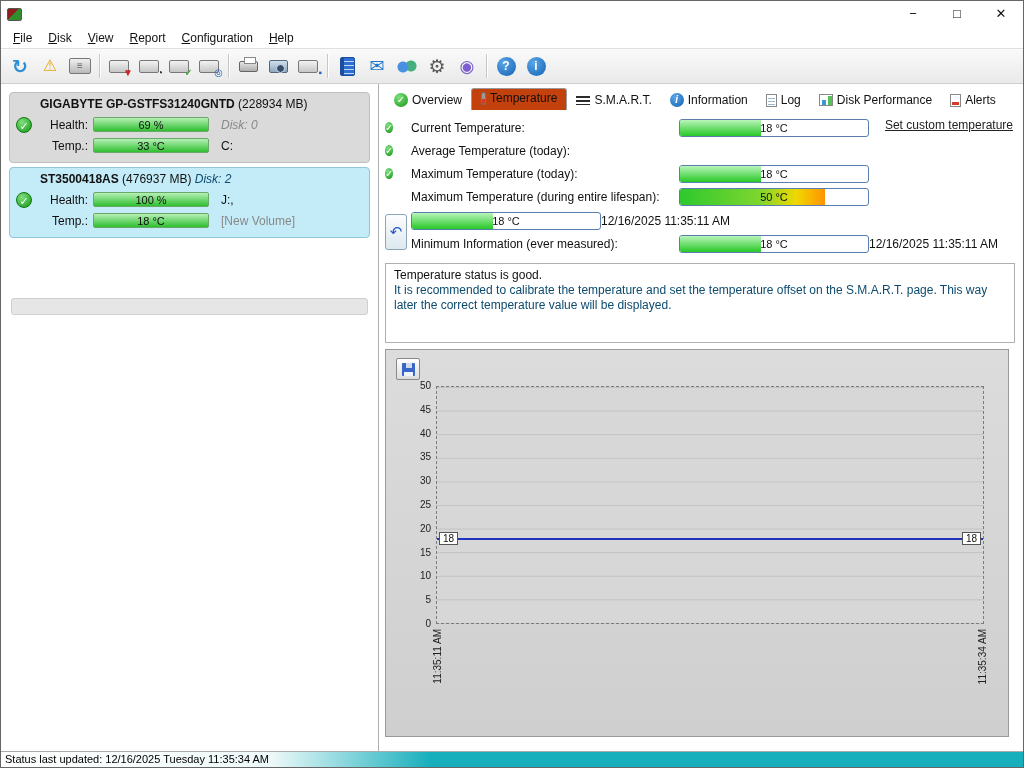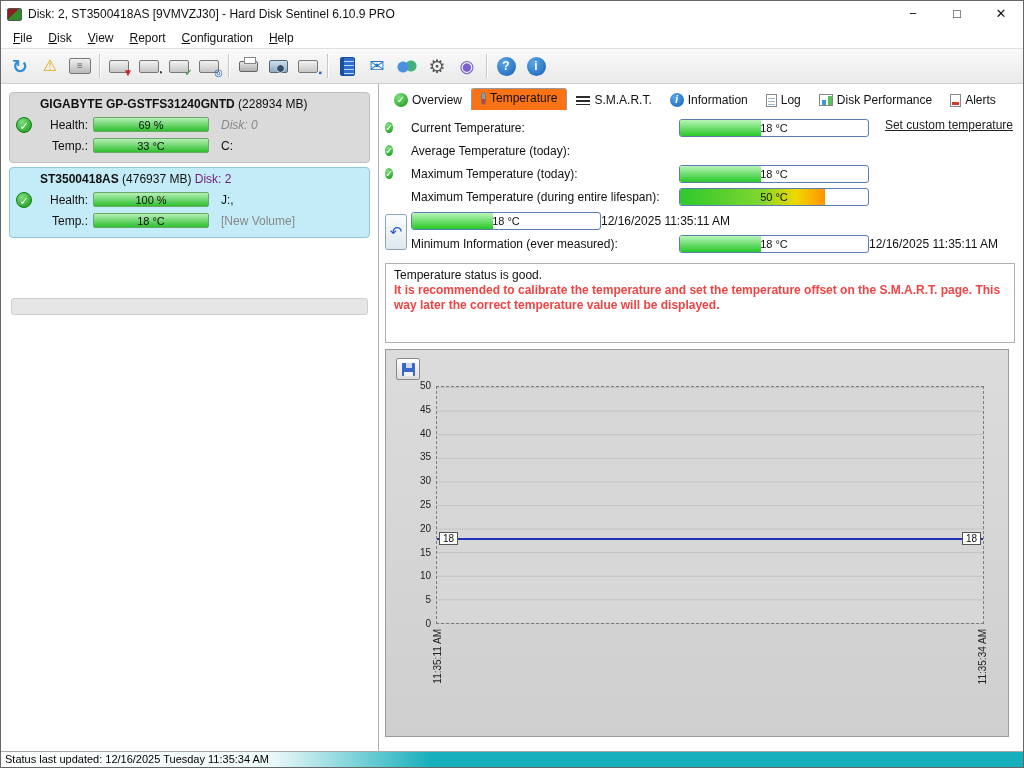--- a/index.html
+++ b/index.html
@@ -49,39 +49,39 @@
 
   
   .content { flex:1 1 auto; display:flex; min-height:0; }
 
   
   .sidebar { width:378px; border-right:1px solid #b0b0b0; padding:8px; flex:0 0 auto; }
   .disk-card { border:1px solid #bfbfbf; border-radius:4px; background:#dadada; padding:4px 6px 6px 6px; margin-bottom:4px; position:relative; }
   .disk-card.selected { background:#c4ecf8; border-color:#8fc6d8; }
   .disk-title { padding-left:24px; font-size:12px; margin-bottom:3px; }
   .disk-title b { font-weight:bold; }
-  .disk-title .dim { color:#701a75; }
+  .disk-title .dim { color:#0c4a6e; font-style:italic; }
   .disk-row { display:flex; align-items:center; height:21px; }
   .icol { width:24px; display:flex; justify-content:flex-start; }
   .chk { width:16px; height:16px; border-radius:50%; background:radial-gradient(circle at 35% 30%,#7fe07f,#159515);
     color:#fff; font-size:11px; font-weight:bold; line-height:16px; text-align:center; border:1px solid #0c7a0c; }
   .dlabel { width:48px; text-align:right; margin-right:5px; font-size:12px; }
   .sbar { width:116px; height:15px; border:1px solid #6aa86a; border-radius:2px;
     background:linear-gradient(#b5f0b5,#2fbf2f); text-align:center; font-size:11px; line-height:14px; }
   .dextra { margin-left:12px; font-size:12px; }
   .dextra.dim { color:#888; font-style:italic; }
   .dextra.gray { color:#888; }
   .empty-slot { height:17px; border:1px solid #cfcfcf; border-radius:3px; background:#e6e6e6; margin:60px 2px 0 2px; }
 
   
   .main { flex:1 1 auto; display:flex; flex-direction:column; padding:4px 6px 0 6px; min-width:0; }
 
   .tabs { display:flex; align-items:flex-end; height:22px; flex:0 0 auto; }
   .tab { display:flex; align-items:center; gap:4px; padding:2px 9px 3px 9px; font-size:12px; white-space:nowrap; }
-  .tab.active { border:1px solid #9a9a9a; border-bottom:none; border-radius:3px 3px 0 0; background:#f97316; padding-bottom:5px; }
+  .tab.active { border:1px solid #9a9a9a; border-bottom:none; border-radius:3px 3px 0 0; background:#c2410c; padding-bottom:5px; }
   .thermo { width:5px; height:13px; border-radius:3px; background:linear-gradient(#9a9a9a 0 55%,#d23a2a 55%); border:1px solid #777; }
   .smart-ico { width:14px; height:9px; background:repeating-linear-gradient(#2b2b2b 0 2px,transparent 2px 4px); }
   .circ-s { width:14px; height:14px; border-radius:50%; background:radial-gradient(circle at 35% 30%,#5aa7e8,#1460b4);
     color:#fff; font-weight:bold; font-size:10px; line-height:14px; text-align:center; font-style:italic; }
   .page-ico { width:11px; height:13px; background:#fff; border:1px solid #888; position:relative;
     background-image:repeating-linear-gradient(transparent 0 2px,#9db6cf 2px 3px); background-size:7px 100%; background-position:1px 1px; background-repeat:no-repeat; }
   .perf-ico { width:14px; height:12px; border:1px solid #888; background:#fff;
     background-image:linear-gradient(to top,#3a9ad9 0 5px,transparent 5px),linear-gradient(to top,#58c058 0 9px,transparent 9px);
     background-size:4px 100%,4px 100%; background-position:2px 0,8px 0; background-repeat:no-repeat; }
   .alert-ico { width:11px; height:13px; background:#fff; border:1px solid #888; position:relative; }
@@ -102,21 +102,21 @@
   .set-custom { position:absolute; right:4px; top:8px; font-size:12px; color:#222; text-decoration:underline; white-space:nowrap; }
   .rows56 { display:flex; margin-top:1px; }
   .undo-col { width:26px; display:flex; align-items:center; }
   .undo-btn { width:22px; height:36px; border:1px solid #8aa4b8; border-radius:3px;
     background:linear-gradient(#fdfdfd,#dde8ef); color:#2255cc; font-size:15px; display:flex; align-items:center; justify-content:center; }
   .rows56 .trow .tlabel { width:268px; }
   .rows56 .col { flex:1; }
 
   
   .info-box { border:1px solid #b0b0b0; background:#fff; margin:8px 2px 6px 0; padding:4px 8px; min-height:80px; font-size:12px; line-height:15px; }
-  .info-line2 { color:#ef4444; display:block;font-weight:bold; }
+  .info-line2 { color:#0c4a6e; display:block; }
 
   
   .chart-tabs { display:flex; align-items:flex-end; height:21px; flex:0 0 auto; margin-top:2px; }
   .ctab { padding:2px 9px 3px 9px; font-size:12px; background:#ededed; border:1px solid #c0c0c0; border-bottom:none;
     border-radius:3px 3px 0 0; margin-right:1px; color:#333; white-space:nowrap; }
   .ctab.active { background:#fff; border-color:#9a9a9a; padding-bottom:5px; }
 
   
   .chart-panel { position:relative; flex:1 1 auto; background:linear-gradient(#dcdcdc,#cfcfcf);
     border:1px solid #9a9a9a; margin:0 8px 14px 0; }
@@ -143,21 +143,20 @@
   .statusbar { height:16px; flex:0 0 auto; border-top:1px solid #aaa; font-size:11px; line-height:15px; padding-left:4px;
     background:linear-gradient(to right,#ffffff 0,#eef9f9 270px,#17afbc 430px,#17afbc 100%); color:#000; }
 </style>
 </head>
 <body>
 
 <div class="window">
 
   <div class="titlebar">
     <span class="app-ico"></span>
-    <span class="title-text">Disk: 2, ST3500418AS [9VMVZJ30]  -  Hard Disk Sentinel 6.10.9 PRO</span>
     <div class="win-controls">
       <span class="win-btn">−</span>
       <span class="win-btn">□</span>
       <span class="win-btn close">✕</span>
     </div>
   </div>
 
   <div class="menubar">
     <span class="menu-item">File</span>
     <span class="menu-item">Disk</span>

